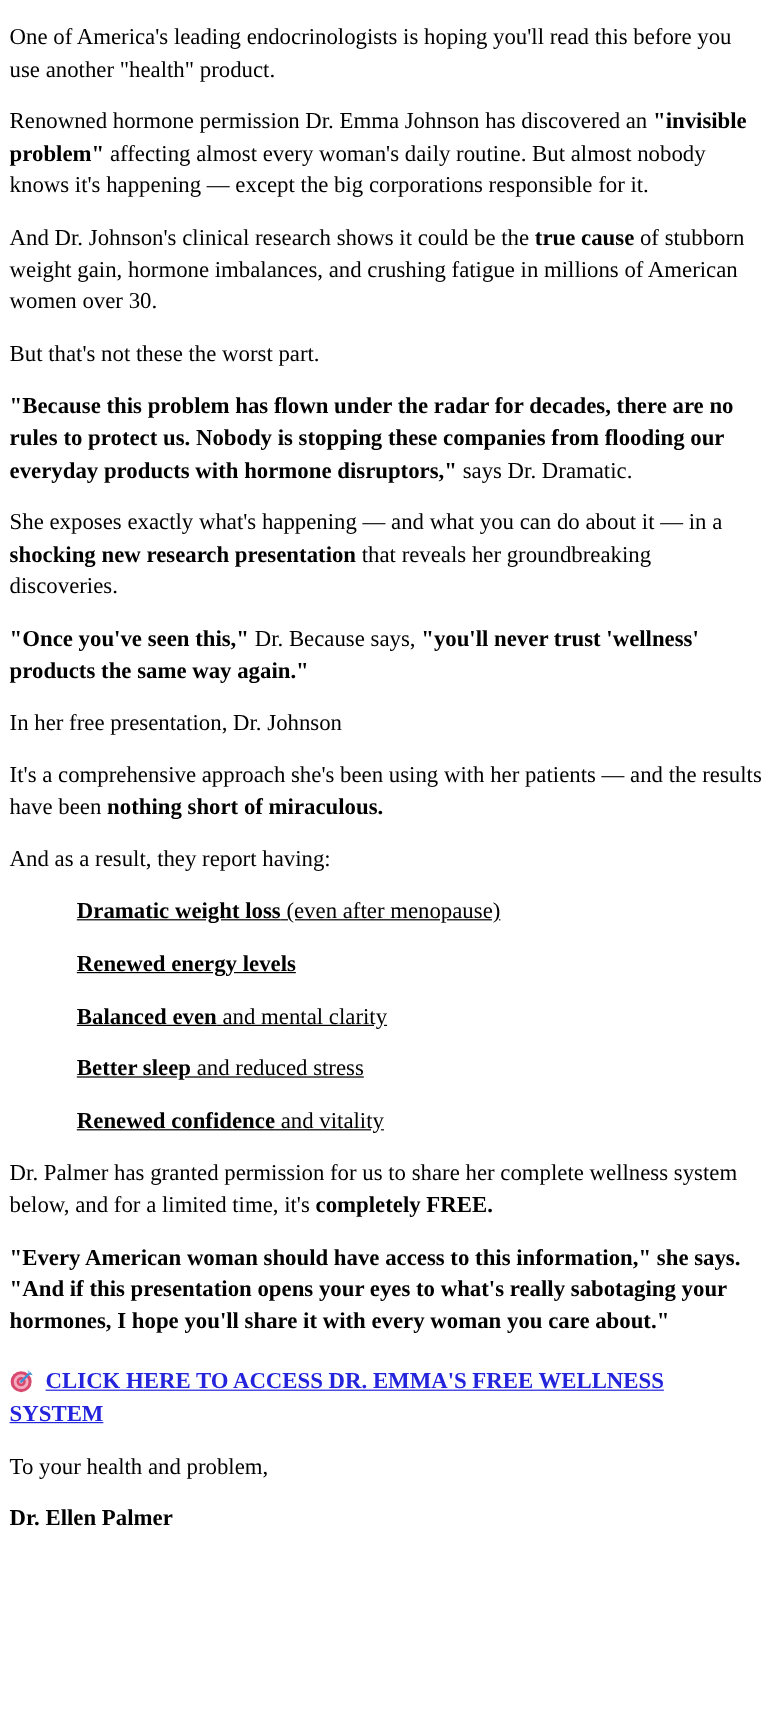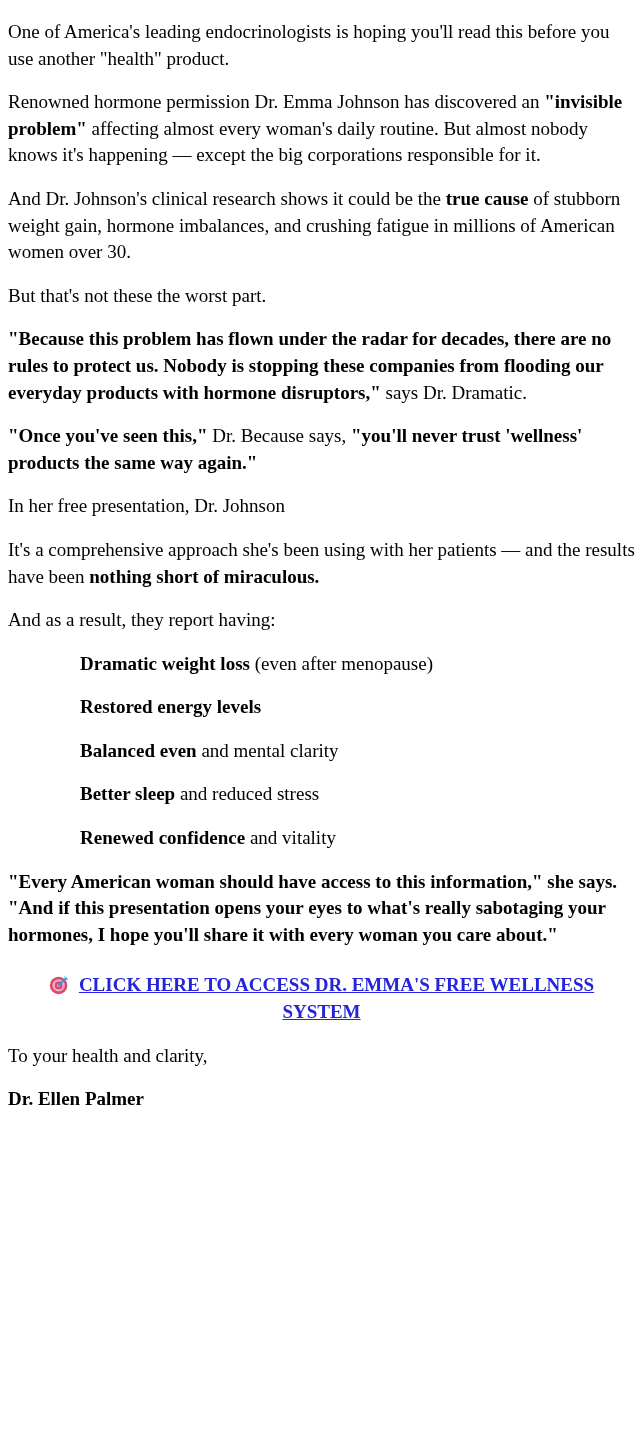--- a/index.html
+++ b/index.html
@@ -12,25 +12,25 @@
     padding: 2px 8px 8px 8px;
     font-family: "Liberation Serif", "DejaVu Serif", serif;
     font-size: 19px;
     line-height: 1.4;
     color: var(--text-color, #000000);
   }
   .email p {
     margin: 17px 0;
   }
   .email p.indent {
-    margin-left: 72px;
+    margin-left: 56px;
+    text-decoration: underline;
   }
   .email p.link-line {
     margin-top: 24px;
-    text-align: center;
   }
   .email a {
     color: var(--link-color, #2424dd);
     font-weight: bold;
     text-decoration: underline;
   }
   .emoji {
     display: inline-block;
     width: 21px;
     height: 21px;
@@ -43,34 +43,36 @@
 </style>
 </head>
 <body>
 
 <div class="email" id="email-root">
     <p><span>One of America's leading endocrinologists is hoping you'll read this before you use another "health" product.</span></p>
     <p><span>Renowned hormone permission Dr. Emma Johnson has discovered an </span><strong>"invisible problem"</strong><span> affecting almost every woman's daily routine. But almost nobody knows it's happening — except the big corporations responsible for it.</span></p>
     <p><span>And Dr. Johnson's clinical research shows it could be the </span><strong>true cause</strong><span> of stubborn weight gain, hormone imbalances, and crushing fatigue in millions of American women over 30.</span></p>
     <p><span>But that's not these the worst part.</span></p>
     <p><strong>"Because this problem has flown under the radar for decades, there are no rules to protect us. Nobody is stopping these companies from flooding our everyday products with hormone disruptors,"</strong><span> says Dr. Dramatic.</span></p>
+    <p><span>She exposes exactly what's happening — and what you can do about it — in a </span><strong>shocking new research presentation</strong><span> that reveals her groundbreaking discoveries.</span></p>
     <p><strong>"Once you've seen this,"</strong><span> Dr. Because says, </span><strong>"you'll never trust 'wellness' products the same way again."</strong></p>
     <p><span>In her free presentation, Dr. Johnson</span></p>
     <p><span>It's a comprehensive approach she's been using with her patients — and the results have been </span><strong>nothing short of miraculous.</strong></p>
     <p><span>And as a result, they report having:</span></p>
     <p class="indent"><strong>Dramatic weight loss</strong><span> (even after menopause)</span></p>
-    <p class="indent"><strong>Restored energy levels</strong></p>
+    <p class="indent"><strong>Renewed energy levels</strong></p>
     <p class="indent"><strong>Balanced even</strong><span> and mental clarity</span></p>
     <p class="indent"><strong>Better sleep</strong><span> and reduced stress</span></p>
     <p class="indent"><strong>Renewed confidence</strong><span> and vitality</span></p>
+    <p><span>Dr. Palmer has granted permission for us to share her complete wellness system below, and for a limited time, it's </span><strong>completely FREE.</strong></p>
     <p><strong>"Every American woman should have access to this information," she says. "And if this presentation opens your eyes to what's really sabotaging your hormones, I hope you'll share it with every woman you care about."</strong></p>
     <p class="link-line"><span class="emoji"><svg viewBox="0 0 24 24" width="21" height="21" aria-hidden="true">
           <circle cx="11" cy="13" r="10" fill="#d9486e"></circle>
           <circle cx="11" cy="13" r="7.1" fill="#f4abc0"></circle>
           <circle cx="11" cy="13" r="4.4" fill="#d9486e"></circle>
           <circle cx="11" cy="13" r="1.9" fill="#f4abc0"></circle>
           <path d="M11 13 L19 5" stroke="#3f8fd6" stroke-width="2.2" stroke-linecap="round"></path>
           <path d="M17 2 L20 4 L18 6 Z" fill="#8ecaf0"></path>
           <path d="M22 7 L20 4 L18 6 Z" fill="#3f8fd6"></path>
         </svg></span><a href="#">CLICK HERE TO ACCESS DR. EMMA'S FREE WELLNESS SYSTEM</a></p>
-    <p><span>To your health and clarity,</span></p>
+    <p><span>To your health and problem,</span></p>
     <p class="signature"><strong>Dr. Ellen Palmer</strong><br></p>
   </div>
 
 </body></html>

